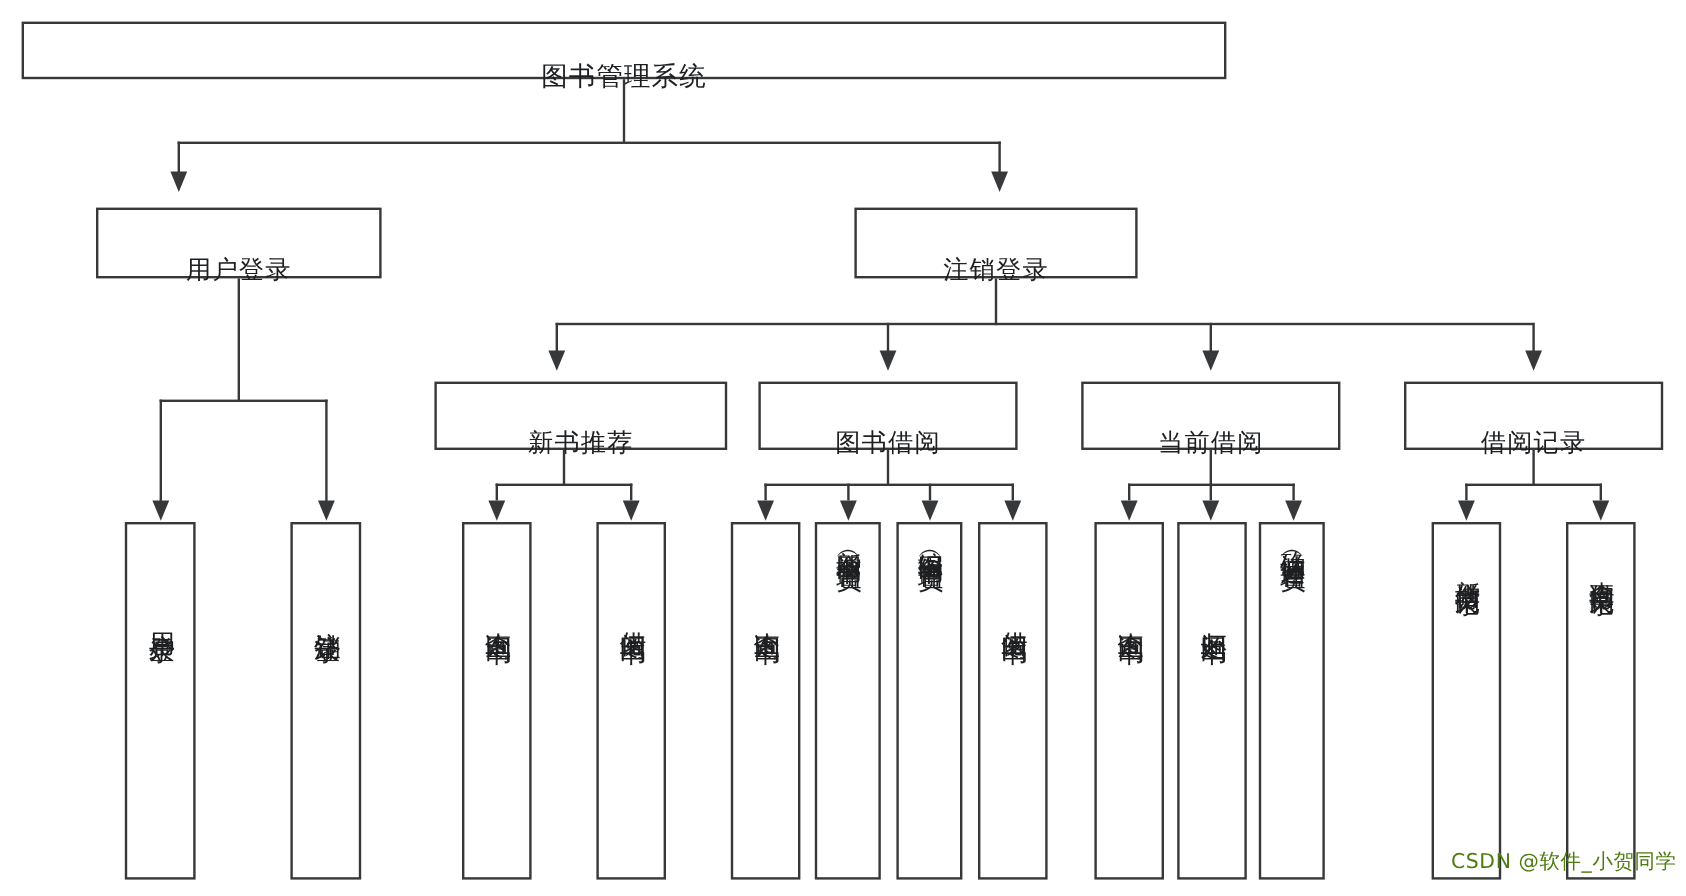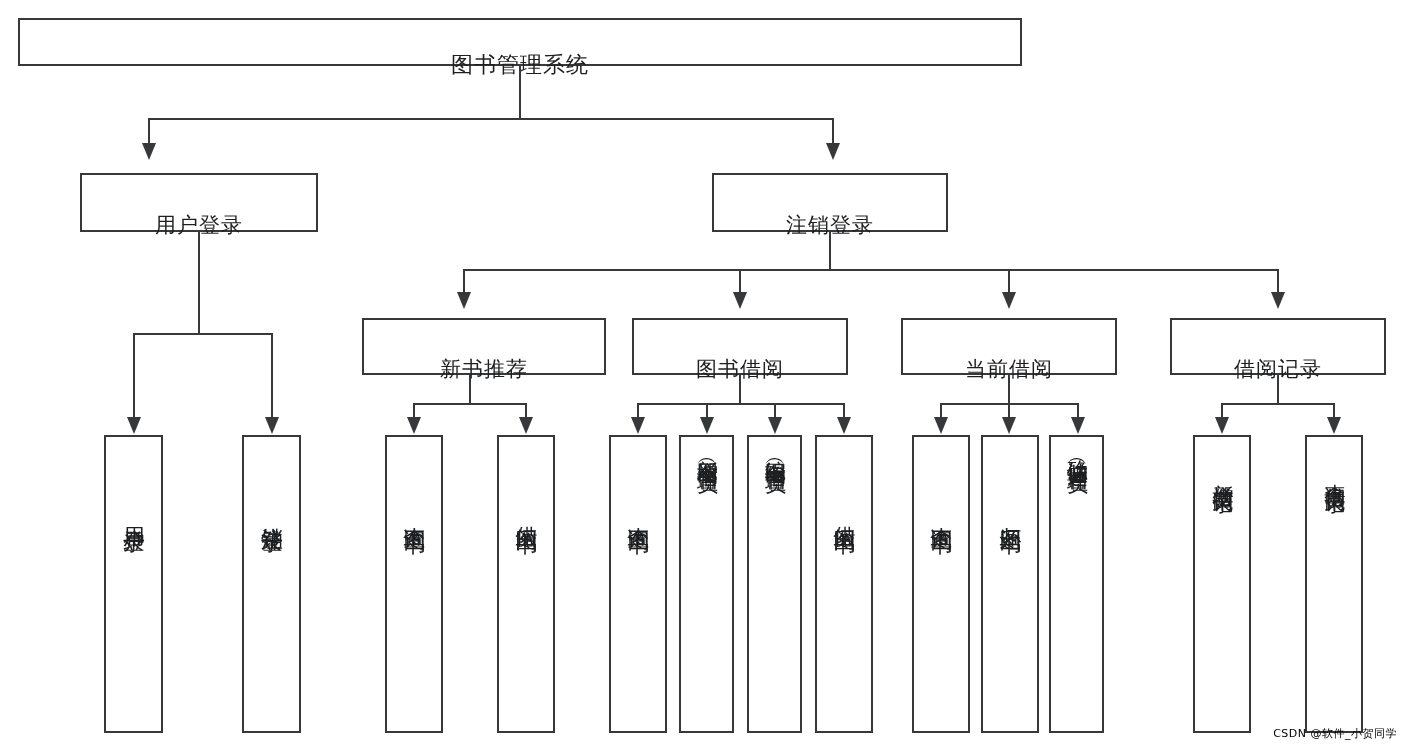--- a/index.html
+++ b/index.html
@@ -61,23 +61,23 @@
   .arrow{
     position:absolute;
     width:0;height:0;
     border-left:7px solid transparent;
     border-right:7px solid transparent;
     border-top:17px solid #37383a;
   }
 
   .watermark{
     position:absolute;
-    right:8px;bottom:6px;
-    font-size:11px;
-    color:#000000;
+    right:8px;bottom:18px;
+    font-size:17px;
+    color:#4d7c0f;
     letter-spacing:.5px;
     white-space:nowrap;
     pointer-events:none;
   }
 </style>
 </head>
 <body>
 
 <div id="canvas">
 

